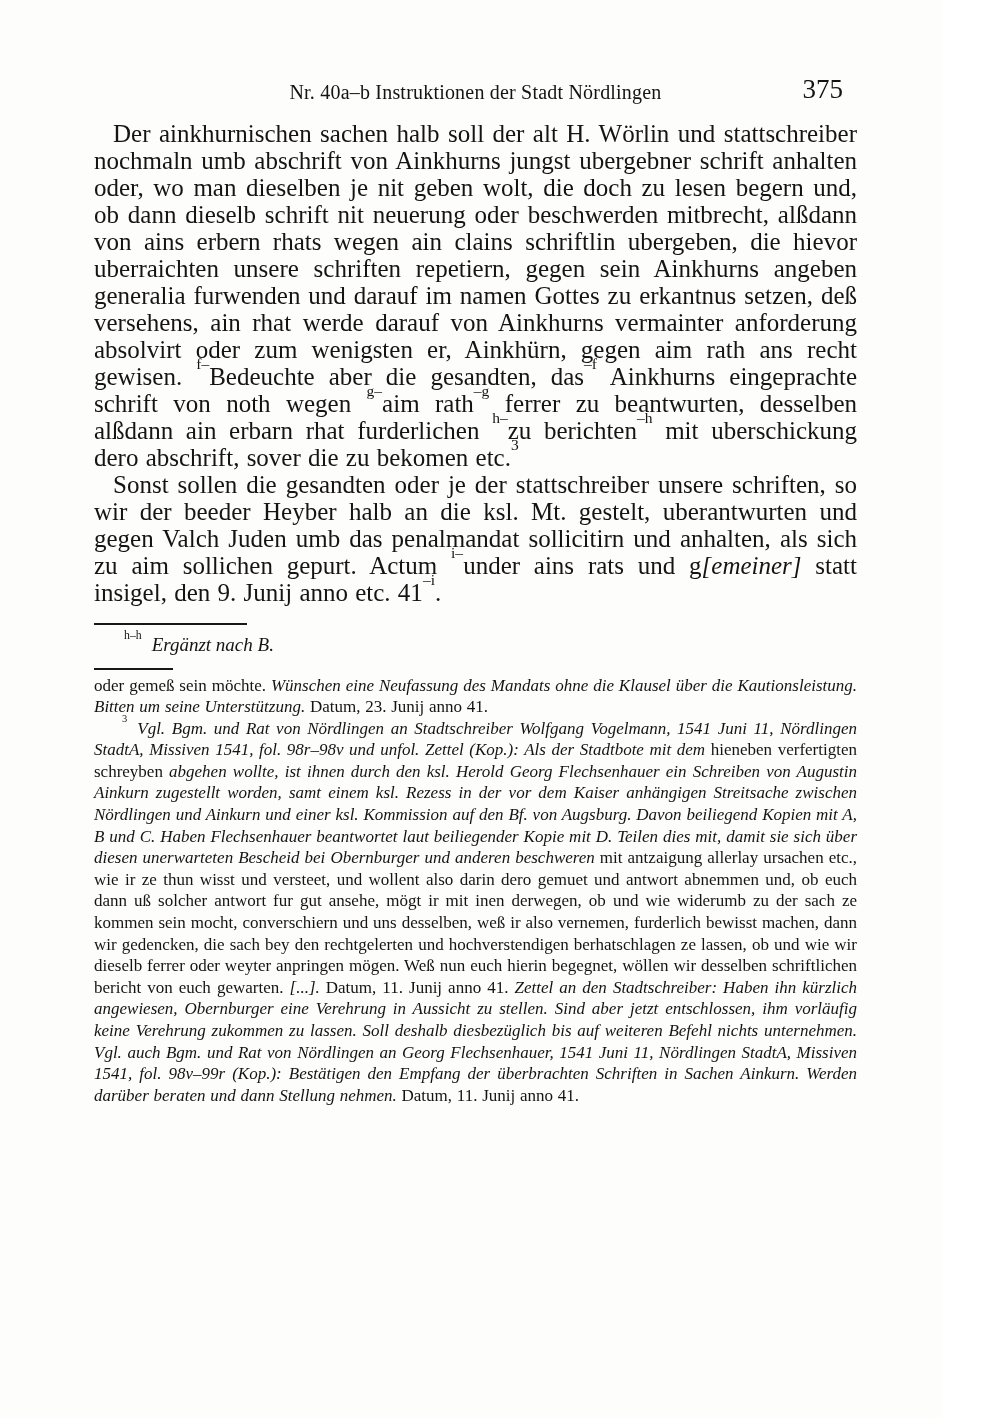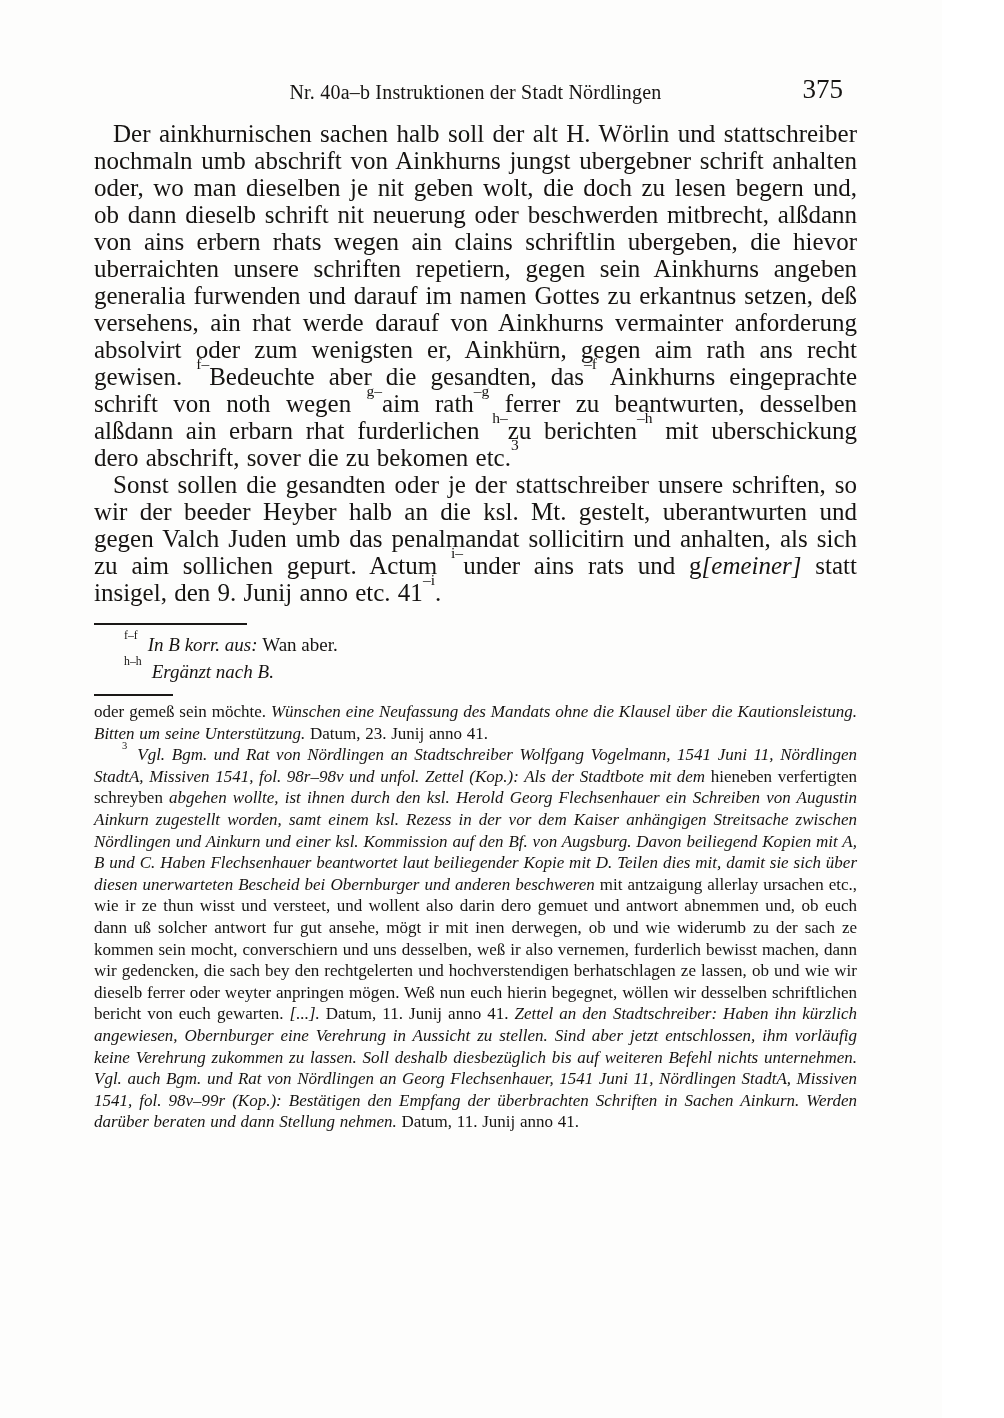--- a/index.html
+++ b/index.html
@@ -91,21 +91,20 @@
     </div>
 
     <div class="main-text">
         <p class="body-para"><span>Der ainkhurnischen sachen halb soll der alt H. Wörlin und stattschreiber nochmaln umb abschrift von Ainkhurns jungst ubergebner schrift anhalten oder, wo man dieselben je nit geben wolt, die doch zu lesen begern und, ob dann dieselb schrift nit neuerung oder beschwerden mitbrecht, alßdann von ains erbern rhats wegen ain clains schriftlin ubergeben, die hievor uberraichten unsere schriften repetiern, gegen sein Ainkhurns angeben generalia furwenden und darauf im namen Gottes zu erkantnus setzen, deß versehens, ain rhat werde darauf von Ainkhurns vermainter anforderung absolvirt oder zum wenigsten er, Ainkhürn, gegen aim rath ans recht gewisen. </span><sup class="note-sup">f–</sup><span>Bedeuchte aber die gesandten, das</span><sup class="note-sup">–f</sup><span> Ainkhurns eingeprachte schrift von noth wegen </span><sup class="note-sup">g–</sup><span>aim rath</span><sup class="note-sup">–g</sup><span> ferrer zu beantwurten, desselben alßdann ain erbarn rhat furderlichen </span><sup class="note-sup">h–</sup><span>zu berichten</span><sup class="note-sup">–h</sup><span> mit uberschickung dero abschrift, sover die zu bekomen etc.</span><sup class="note-sup">3</sup></p>
         <p class="body-para"><span>Sonst sollen die gesandten oder je der stattschreiber unsere schriften, so wir der beeder Heyber halb an die ksl. Mt. gestelt, uberantwurten und gegen Valch Juden umb das penalmandat sollicitirn und anhalten, als sich zu aim sollichen gepurt. Actum </span><sup class="note-sup">i–</sup><span>under ains rats und g</span><i>[emeiner]</i><span> statt insigel, den 9. Junij anno etc. 41</span><sup class="note-sup">–i</sup><span>.</span></p>
       </div>
 
     <hr class="rule rule-apparatus">
 
     <div class="apparatus">
-        <p><sup class="note-sup">f–f</sup><span class="marker-gap"></span><i>In B korr. aus: </i><span>Wan aber.</span></p>
         <p><sup class="note-sup">h–h</sup><span class="marker-gap"></span><i>Ergänzt nach B.</i></p>
       </div>
 
     <hr class="rule rule-footnotes">
 
     <div class="footnotes">
         <p class="fn-flush"><span>oder gemeß sein möchte. </span><i>Wünschen eine Neufassung des Mandats ohne die Klausel über die Kautionsleistung. Bitten um seine Unterstützung. </i><span>Datum, 23. Junij anno 41.</span></p>
         <p class="fn-indent"><sup class="note-sup">3</sup><span class="marker-gap"></span><i>Vgl. Bgm. und Rat von Nördlingen an Stadtschreiber Wolfgang Vogelmann, 1541 Juni 11, Nördlingen StadtA, Missiven 1541, fol. 98r–98v und unfol. Zettel (Kop.): Als der Stadtbote mit dem </i><span>hieneben verfertigten schreyben </span><i>abgehen wollte, ist ihnen durch den ksl. Herold Georg Flechsenhauer ein Schreiben von Augustin Ainkurn zugestellt worden, samt einem ksl. Rezess in der vor dem Kaiser anhängigen Streitsache zwischen Nördlingen und Ainkurn und einer ksl. Kommission auf den Bf. von Augsburg. Davon beiliegend Kopien mit A, B und C. Haben Flechsenhauer beantwortet laut beiliegender Kopie mit D. Teilen dies mit, damit sie sich über diesen unerwarteten Bescheid bei Obernburger und anderen beschweren </i><span>mit antzaigung allerlay ursachen etc., wie ir ze thun wisst und versteet, und wollent also darin dero gemuet und antwort abnemmen und, ob euch dann uß solcher antwort fur gut ansehe, mögt ir mit inen derwegen, ob und wie widerumb zu der sach ze kommen sein mocht, converschiern und uns desselben, weß ir also vernemen, furderlich bewisst machen, dann wir gedencken, die sach bey den rechtgelerten und hochverstendigen berhatschlagen ze lassen, ob und wie wir dieselb ferrer oder weyter anpringen mögen. Weß nun euch hierin begegnet, wöllen wir desselben schriftlichen bericht von euch gewarten. </span><i>[...]. </i><span>Datum, 11. Junij anno 41. </span><i>Zettel an den Stadtschreiber: Haben ihn kürzlich angewiesen, Obernburger eine Verehrung in Aussicht zu stellen. Sind aber jetzt entschlossen, ihm vorläufig keine Verehrung zukommen zu lassen. Soll deshalb diesbezüglich bis auf weiteren Befehl nichts unternehmen. Vgl. auch Bgm. und Rat von Nördlingen an Georg Flechsenhauer, 1541 Juni 11, Nördlingen StadtA, Missiven 1541, fol. 98v–99r (Kop.): Bestätigen den Empfang der überbrachten Schriften in Sachen Ainkurn. Werden darüber beraten und dann Stellung nehmen. </i><span>Datum, 11. Junij anno 41.</span></p>
       </div>
 

